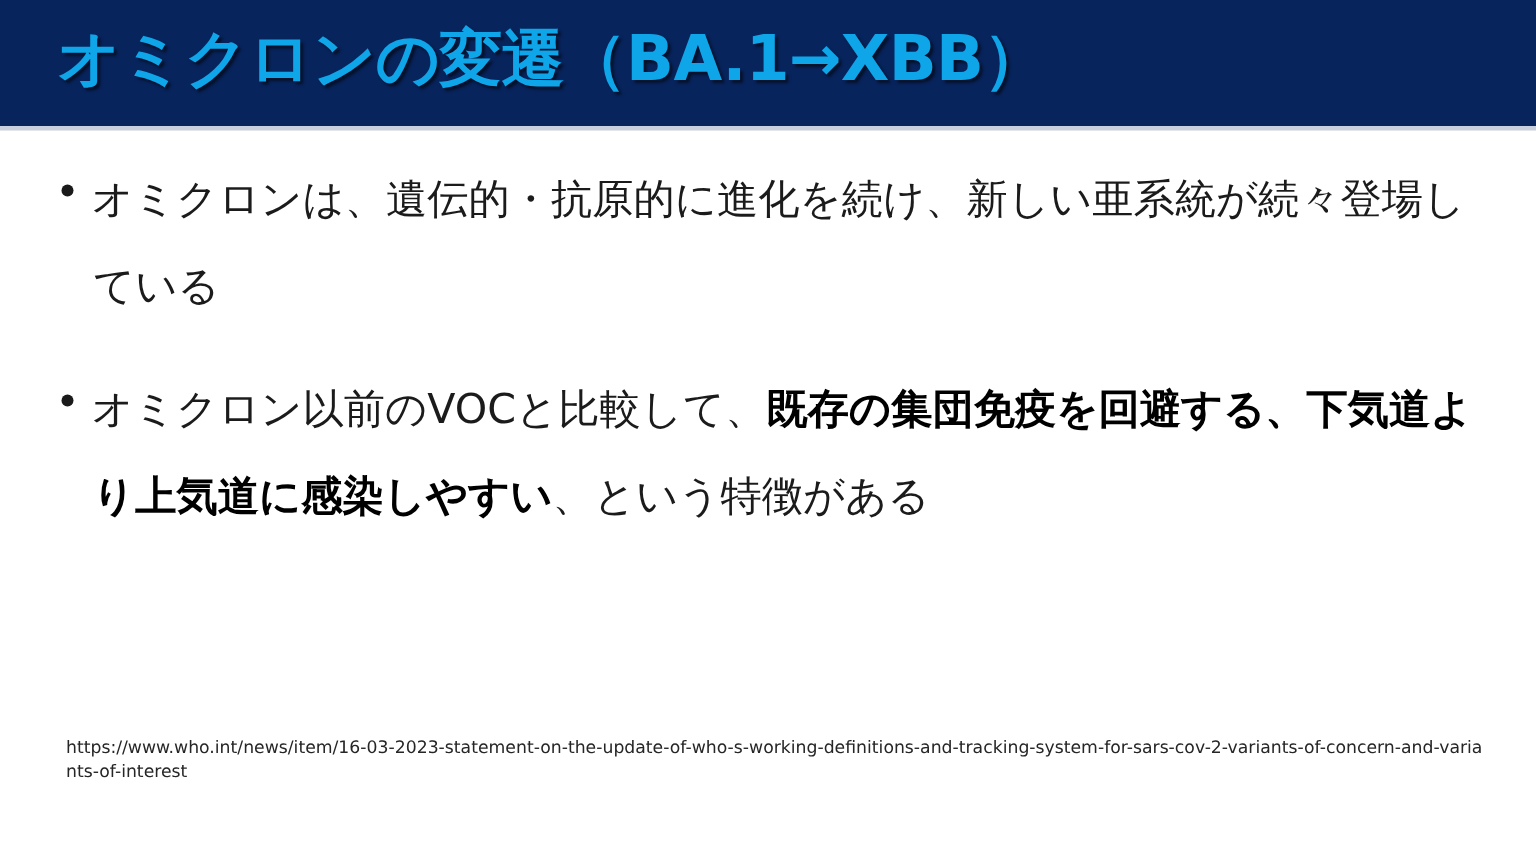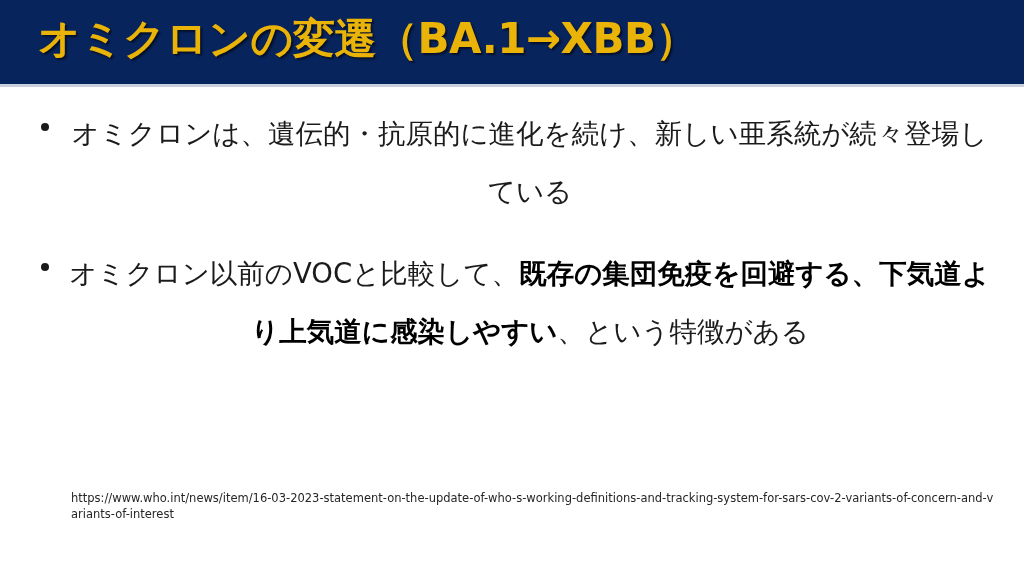--- a/index.html
+++ b/index.html
@@ -37,21 +37,21 @@
     width: 1024px;
     height: 3px;
     background: #c9cfdd;
   }
   .title-text {
     position: absolute;
     left: 38px;
     top: 11px;
     font-size: 42px;
     font-weight: bold;
-    color: #eab308;
+    color: #0ea5e9;
     letter-spacing: -0.5px;
     white-space: nowrap;
     text-shadow: 2px 2px 2px rgba(0,0,0,0.55);
     font-family: "DejaVu Sans", "Liberation Sans", sans-serif;
   }
 
   
   .body-area {
     position: absolute;
     left: 0;
@@ -73,21 +73,20 @@
     border-radius: 50%;
     background: #1a1a1a;
   }
   .bullet-text {
     font-size: 27.5px;
     line-height: 58px;
     color: #1b1b1b;
     font-family: "DejaVu Sans", "Liberation Sans", sans-serif;
     letter-spacing: 0px;
     text-indent: -1px;
-    text-align: center;
   }
   .bullet-text b,
   .bullet-text .strong {
     font-weight: bold;
     color: #000000;
   }
 
   
   .footnote {
     position: absolute;
@@ -99,21 +98,20 @@
     color: #262626;
     font-family: "DejaVu Sans", "Liberation Sans", sans-serif;
     word-break: break-all;
   }
   .footnote div {
     white-space: nowrap;
   }
   .footnote .wrap {
     white-space: normal;
     word-break: break-all;
-    margin-left: 27px;
   }
 </style>
 </head>
 <body>
 
 <div class="slide">
 
   <div class="title-bar">
     <div class="title-text">オミクロンの変遷（BA.1→XBB）</div>
   </div>

